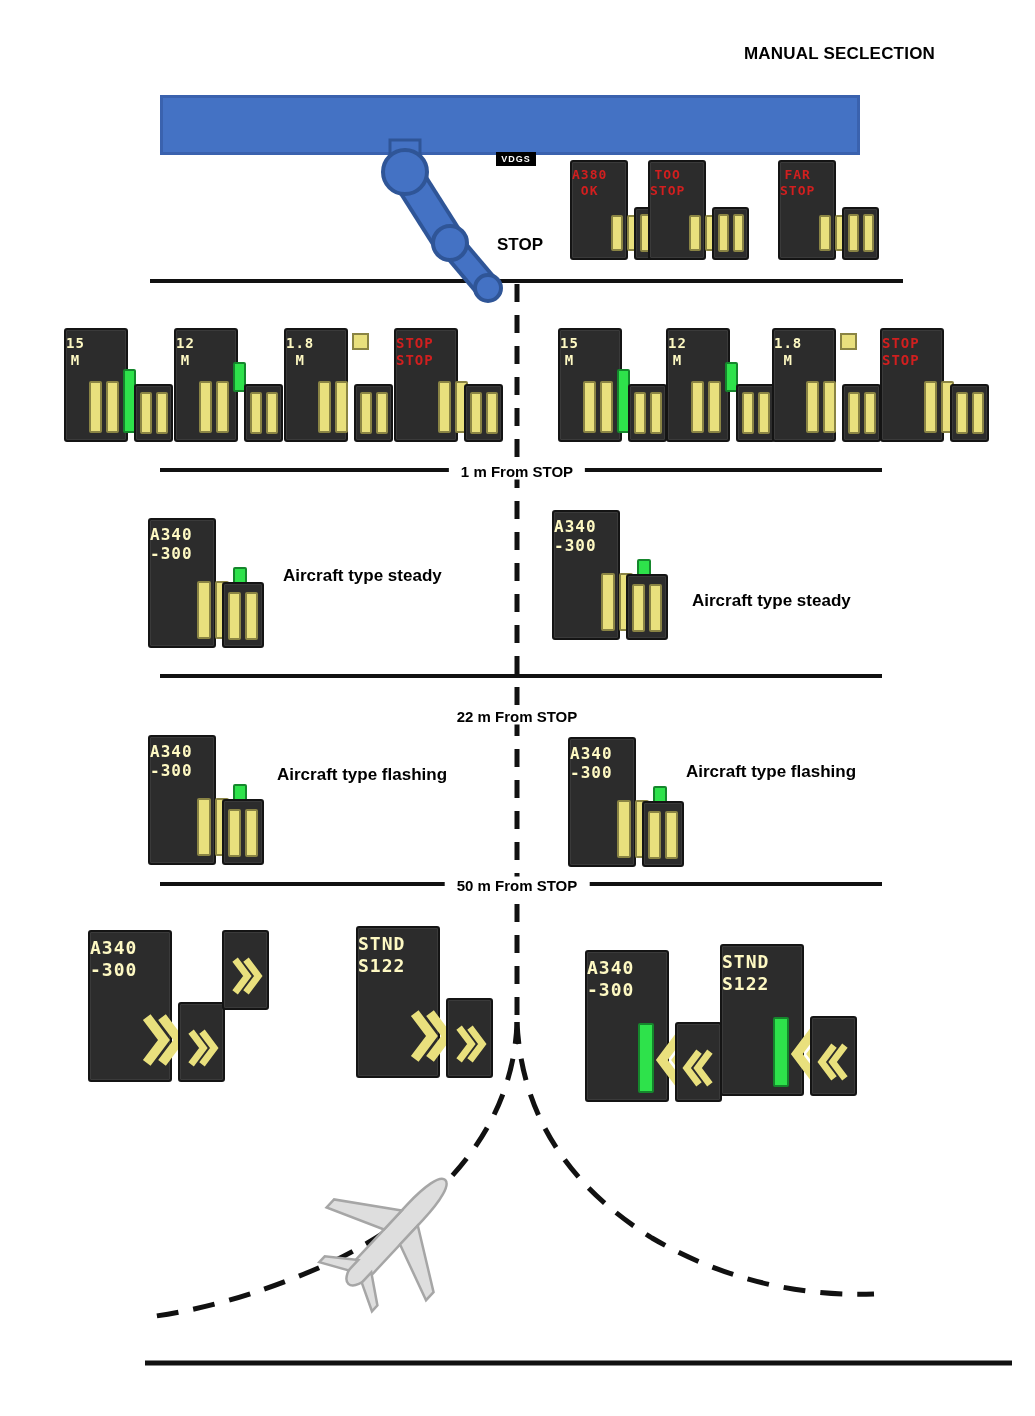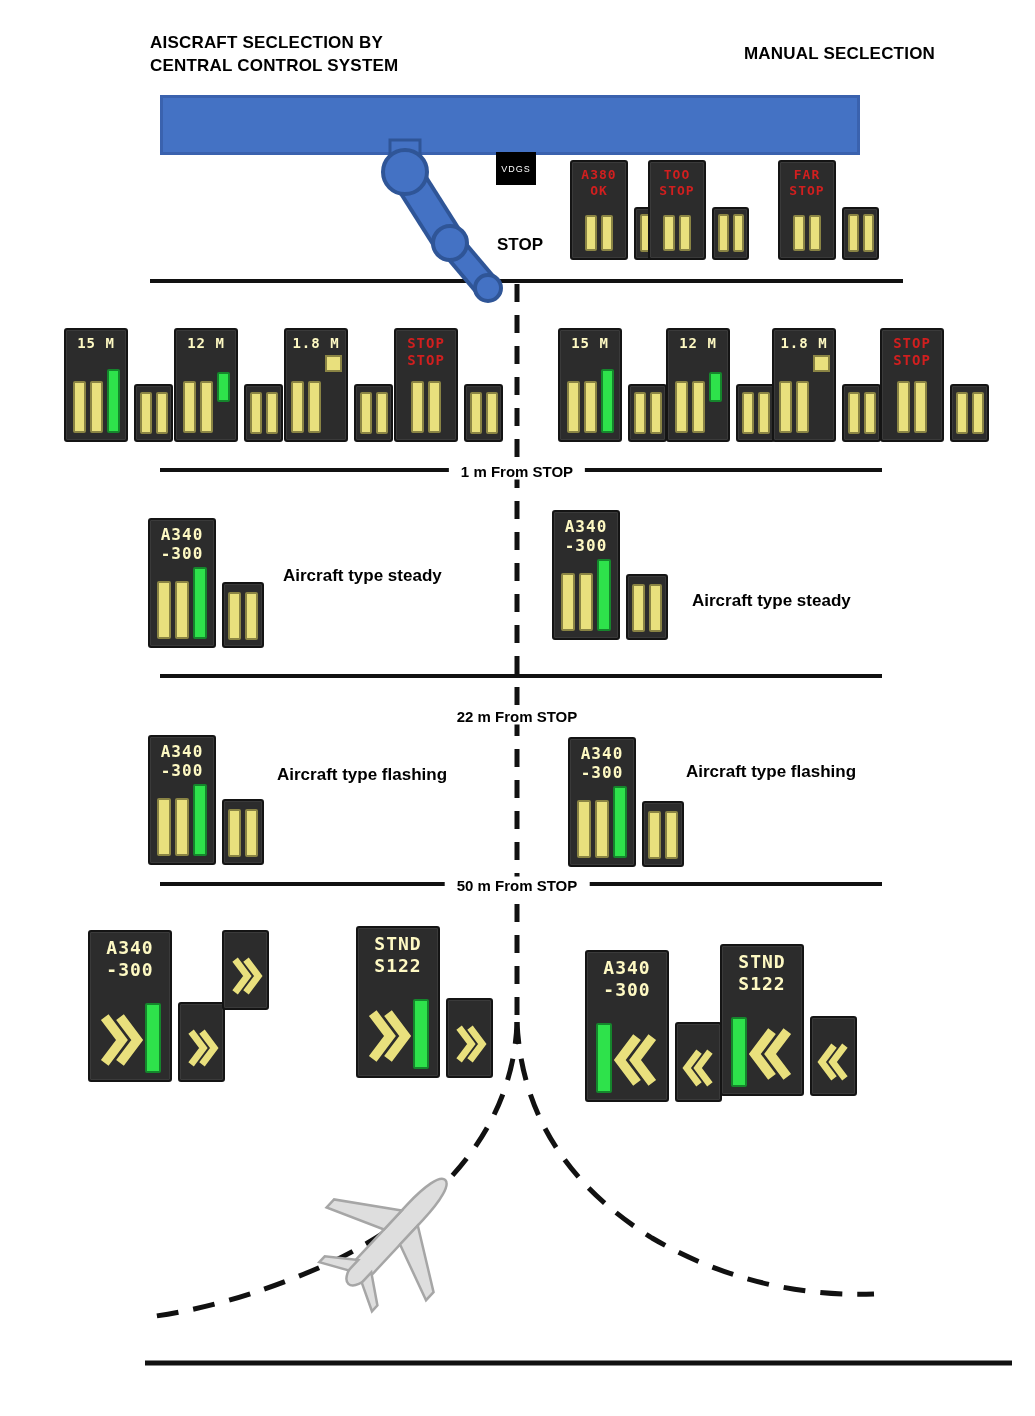--- a/index.html
+++ b/index.html
@@ -2,27 +2,27 @@
 <html><head>
 <meta charset="utf-8">
 <style>
   html,body{margin:0;padding:0;background:#fff;}
   .canvas{position:relative;width:1035px;height:1416px;background:#fff;font-family:"Liberation Sans",sans-serif;overflow:hidden;}
   .title{position:absolute;font-weight:700;font-size:17px;color:#000;letter-spacing:.2px;}
   #title-left{left:150px;top:32px;line-height:1.35;}
   #title-right{left:744px;top:44px;}
   .terminal-bar{position:absolute;left:160px;top:95px;width:700px;height:60px;background:#4472c4;border:3px solid #3a62ae;box-sizing:border-box;}
   .svg-abs{position:absolute;pointer-events:none;}
-  .vdgs-box{position:absolute;left:496px;top:152px;width:40px;height:33px;background:#000;color:#fff;font-size:9px;font-weight:400;display:flex;align-items:center;justify-content:center;letter-spacing:1px;}
+  .vdgs-box{position:absolute;left:496px;top:152px;width:40px;height:14px;background:#000;color:#fff;font-size:9px;font-weight:700;display:flex;align-items:center;justify-content:center;letter-spacing:1px;}
   .stop-label{position:absolute;left:497px;top:235px;font-size:17px;font-weight:700;color:#000;}
   .dist-label{position:absolute;transform:translate(-50%,-50%);background:#fff;padding:0 12px;font-size:15px;font-weight:700;color:#000;white-space:nowrap;}
   .annot{position:absolute;font-size:17px;font-weight:700;color:#000;white-space:nowrap;}
   .slot{position:absolute;display:flex;align-items:flex-end;gap:6px;}
   .unit-main,.unit-comp{background:#2c2c2c;border:2px solid #141414;border-radius:3px;box-sizing:border-box;box-shadow:inset 0 0 0 1px #3a3a3a;}
-  .unit-main{display:flex;flex-direction:column;}
+  .unit-main{display:flex;}
   .unit-lines{text-align:center;font-family:"DejaVu Sans Mono",monospace;font-weight:700;line-height:1.2;padding-top:5px;letter-spacing:1px;}
   .t-yellow{color:#fef9c3;}
   .t-red{color:#d11f1f;}
   .unit-slots{flex:1;display:flex;align-items:flex-end;justify-content:center;gap:4px;padding:0 4px 7px;}
   .unit-comp{display:flex;align-items:flex-end;justify-content:center;gap:4px;padding:0 3px 6px;}
   .bar{border-radius:2px;box-sizing:border-box;flex:0 0 auto;}
   .bar-y{background:#e9e07d;border:2px solid #8a8444;}
   .bar-g{background:#2ee24b;border:2px solid #15862c;}
   .dot{background:#e9e07d;border:2px solid #8a8444;flex:0 0 auto;}
   .chev{overflow:visible;flex:0 0 auto;}
@@ -63,24 +63,20 @@
     <line x1="150" y1="281" x2="903" y2="281" stroke="#111" stroke-width="4"></line>
     <line x1="160" y1="470" x2="882" y2="470" stroke="#111" stroke-width="4"></line>
     <line x1="160" y1="676" x2="882" y2="676" stroke="#111" stroke-width="4"></line>
     <line x1="160" y1="884" x2="882" y2="884" stroke="#111" stroke-width="4"></line>
     <line x1="145" y1="1363" x2="1012" y2="1363" stroke="#111" stroke-width="5"></line>
     <line x1="517" y1="284" x2="517" y2="1022" stroke="#111" stroke-width="5" stroke-dasharray="18 13"></line>
     <path d="M517 1022 C514 1118 452 1204 332 1262 C252 1298 196 1310 156 1316" fill="none" stroke="#111" stroke-width="5" stroke-dasharray="22 15"></path>
     <path d="M517 1022 C521 1108 562 1182 652 1238 C738 1288 818 1296 874 1294" fill="none" stroke="#111" stroke-width="5" stroke-dasharray="22 15"></path>
   </svg>
 
-  <div class="title" id="title-left">
-    <div>AISCRAFT SECLECTION BY</div>
-    <div>CENTRAL CONTROL SYSTEM</div>
-  </div>
   <div class="title" id="title-right">MANUAL SECLECTION</div>
 
   <div class="terminal-bar"></div>
   <svg class="svg-abs" style="left:350px;top:130px" width="200" height="190" viewBox="0 0 200 190">
     <rect x="40" y="10" width="30" height="30" fill="#4472c4" stroke="#2f5597" stroke-width="3"></rect>
     <line x1="55" y1="42" x2="100" y2="113" stroke="#2f5597" stroke-width="34"></line>
     <line x1="55" y1="42" x2="100" y2="113" stroke="#4472c4" stroke-width="26"></line>
     <line x1="100" y1="113" x2="138" y2="158" stroke="#2f5597" stroke-width="27"></line>
     <line x1="100" y1="113" x2="138" y2="158" stroke="#4472c4" stroke-width="19"></line>
     <circle cx="55" cy="42" r="22" fill="#4472c4" stroke="#2f5597" stroke-width="4"></circle>

